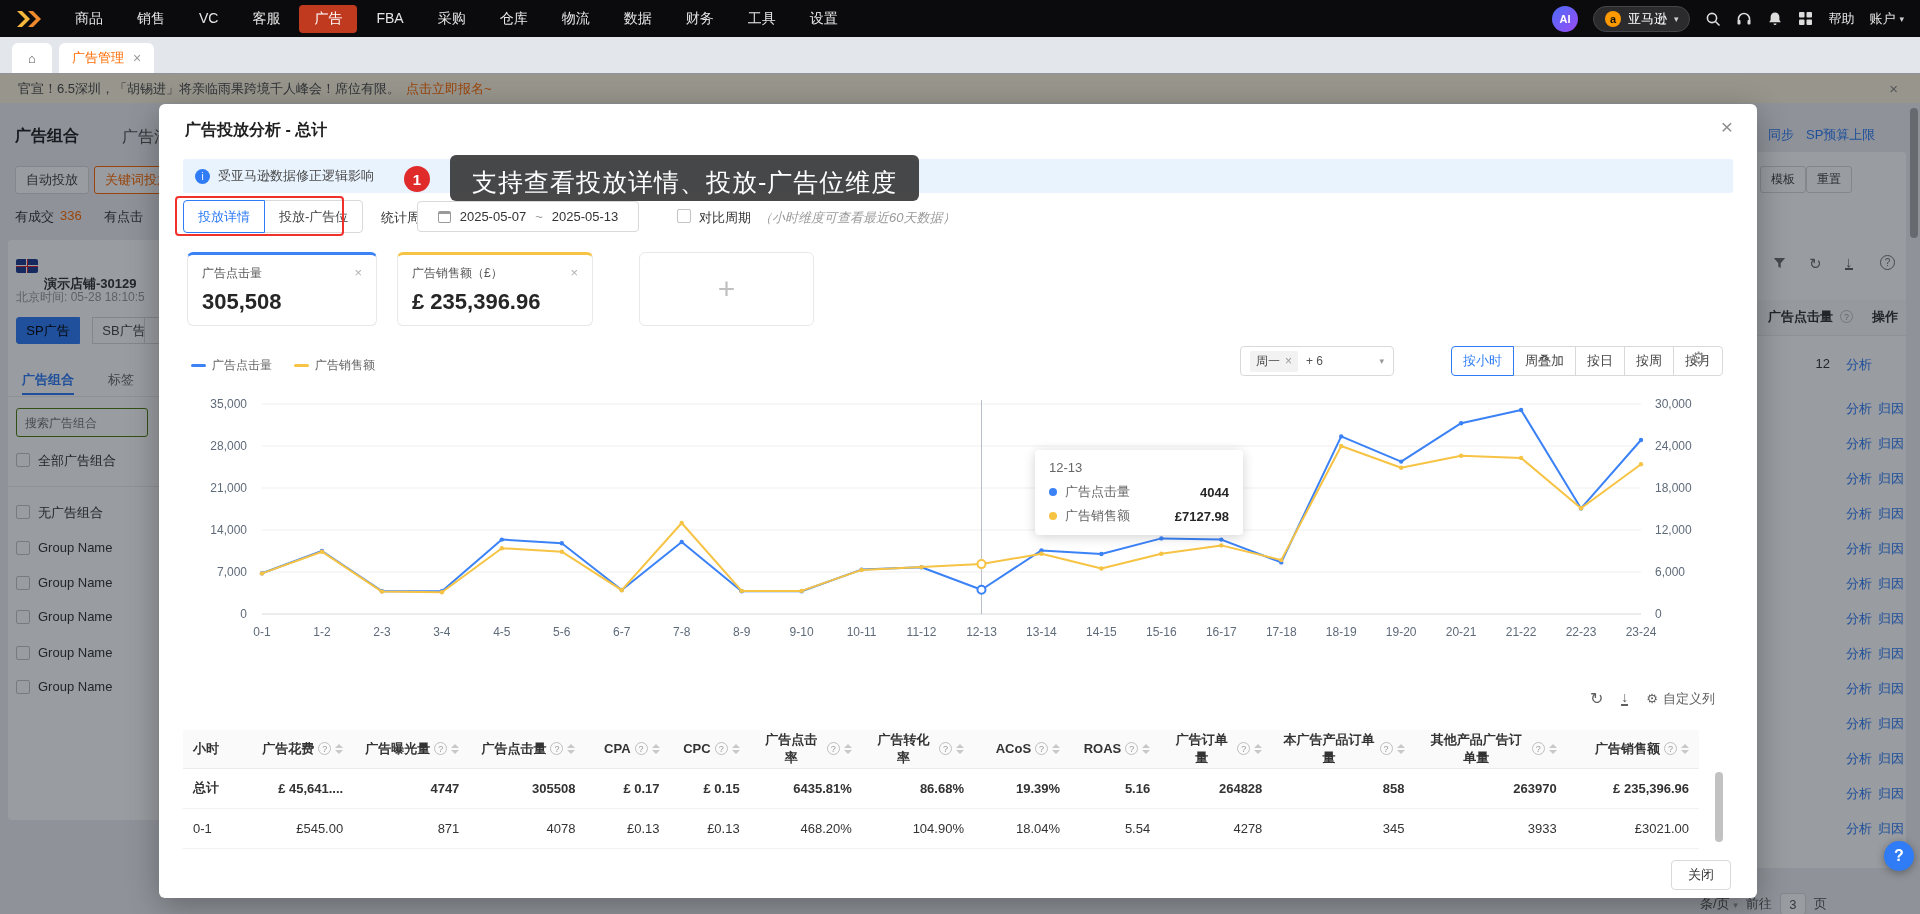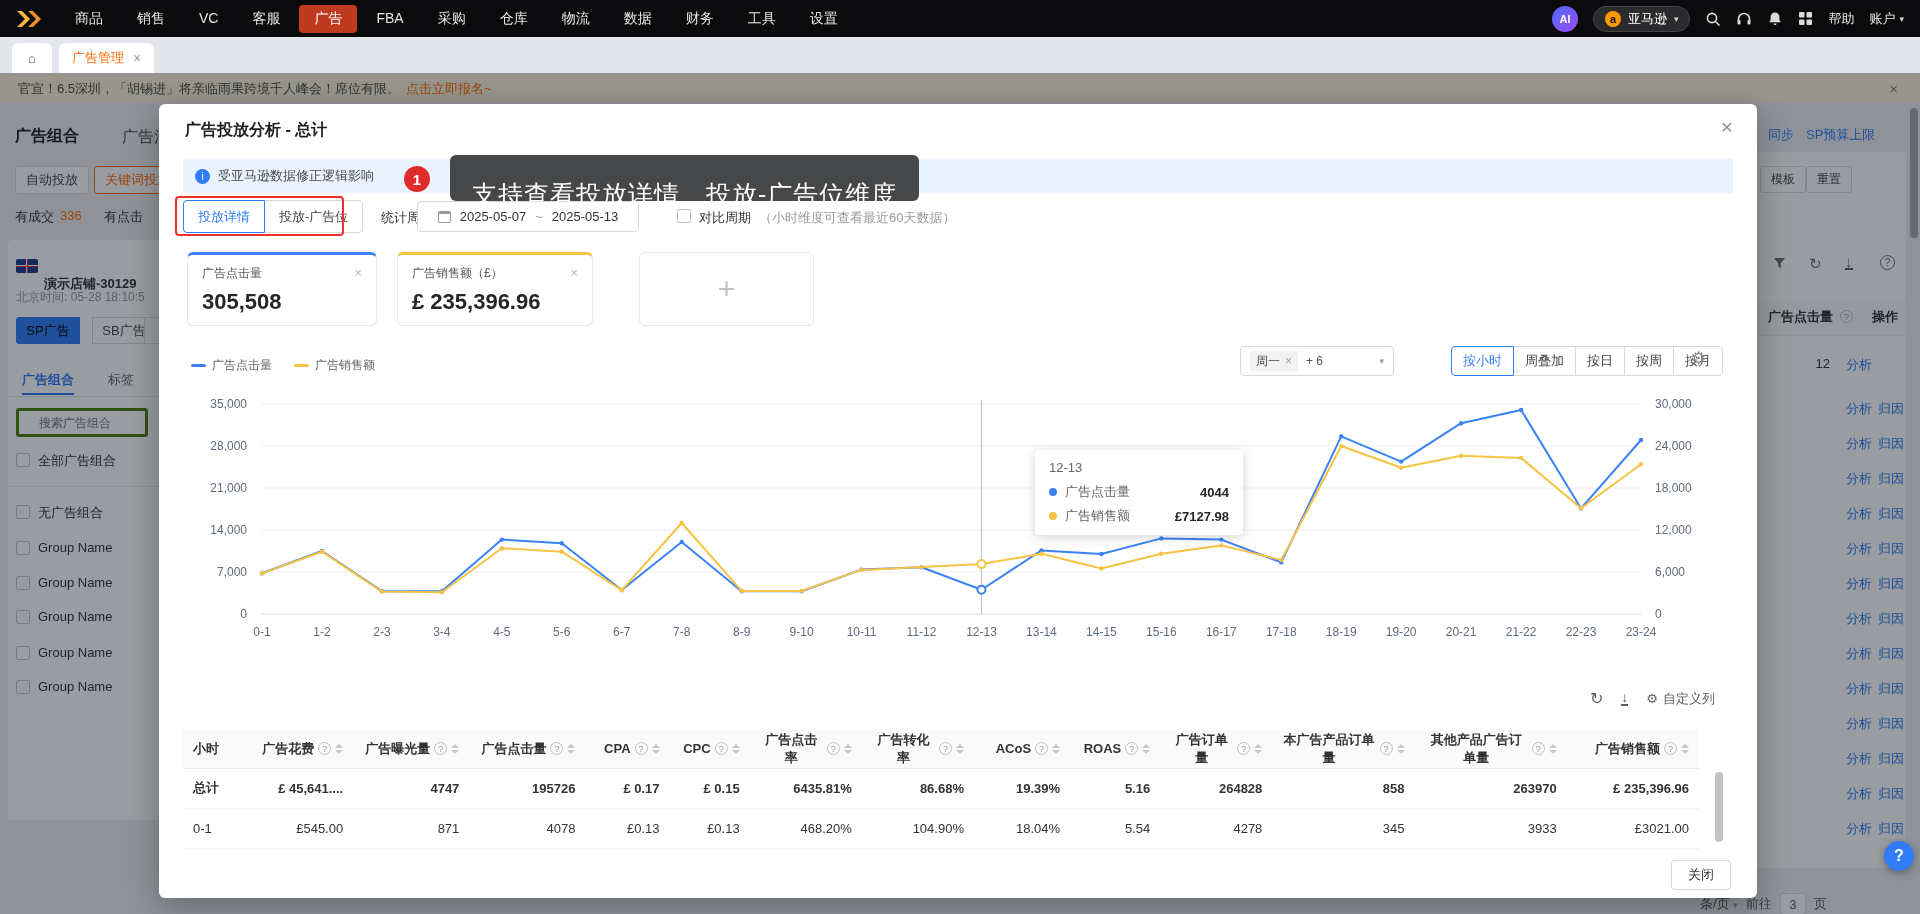--- a/index.html
+++ b/index.html
@@ -36,21 +36,21 @@
 .btn-sm.orange{border-color:#ff6a00;color:#ff6a00;}
 .scard{position:absolute;background:#fff;border-radius:4px;}
 .cbx{position:absolute;width:14px;height:14px;border:1px solid #c4c4c4;border-radius:2px;background:#fff;}
 .sgl{position:absolute;font-size:13px;color:#333;white-space:nowrap;}
 .blue{color:#2f7cf6;}
 .bg-link{position:absolute;font-size:13px;color:#2f7cf6;white-space:nowrap;}
 .flag{position:absolute;width:22px;height:14px;background:#1f3b8f;overflow:hidden;border-radius:2px;}
 .flag i{position:absolute;display:block;}
 .typetab{position:absolute;height:27px;width:64px;display:flex;align-items:center;justify-content:center;font-size:13px;border:1px solid #d9d9d9;background:#fff;color:#444;}
 .typetab.on{background:#2f7cf6;border-color:#2f7cf6;color:#000000;}
-.srch{position:absolute;width:132px;height:29px;border:3px solid #4d7c0f;border-radius:3px;background:#fff;font-size:12px;color:#ef4444;padding:0 20px;}
+.srch{position:absolute;width:132px;height:29px;border:1px solid #4d7c0f;border-radius:3px;background:#fff;font-size:12px;color:#ef4444;padding:0 8px;}
 .hdrstrip{position:absolute;background:#fafafa;border-bottom:1px solid #ececec;}
 .gicon{position:absolute;color:#6f6f6f;font-size:15px;}
 
 .modal{position:absolute;left:159px;top:104px;width:1598px;height:794px;background:#fff;border-radius:6px;box-shadow:0 8px 32px rgba(0,0,0,.3);z-index:60;}
 .m-title{position:absolute;left:26px;top:16px;font-size:16px;font-weight:bold;color:#1f1f1f;}
 .m-close{position:absolute;right:24px;top:11px;font-size:21px;color:#8c8c8c;cursor:pointer;}
 .m-alert{position:absolute;left:24px;top:55px;width:1550px;height:34px;background:#e9f3fe;border-radius:3px;display:flex;align-items:center;padding-left:12px;gap:8px;font-size:13px;color:#4a4a4a;}
 .i-icon{width:15px;height:15px;border-radius:50%;background:#2f7cf6;color:#fff;font-size:10px;font-style:normal;display:flex;align-items:center;justify-content:center;}
 .segtab{position:absolute;height:33px;display:flex;}
 .segtab span{height:33px;display:flex;align-items:center;padding:0 14px;font-size:13px;border:1px solid #d9d9d9;color:#444;background:#fff;margin-left:-1px;cursor:pointer;}
@@ -94,21 +94,21 @@
 .qi{width:13px;height:13px;border:1px solid #bfbfbf;border-radius:50%;color:#9a9a9a;font-size:9px;display:inline-flex;align-items:center;justify-content:center;font-weight:normal;flex:none;}
 .sort{display:inline-flex;flex-direction:column;align-items:center;flex:none;}
 .sort i{width:0;height:0;border-left:4px solid transparent;border-right:4px solid transparent;display:block;}
 .sort .up{border-bottom:4px solid #c8c8c8;margin-bottom:2px;}
 .sort .dn{border-top:4px solid #c8c8c8;}
 .m-scroll{position:absolute;left:1556px;top:668px;width:8px;height:70px;background:#c2c2c2;border-radius:4px;}
 .m-closebtn{position:absolute;right:26px;bottom:8px;height:30px;padding:0 16px;background:#fff;border:1px solid #d9d9d9;border-radius:4px;font-size:13px;color:#333;cursor:pointer;text-align:center;}
 
 .anno-box{position:absolute;left:175px;top:196px;width:169px;height:40px;border:2px solid #f0302a;border-radius:4px;z-index:70;}
 .anno-badge{position:absolute;left:404px;top:166px;width:26px;height:26px;border-radius:50%;background:#e02b2b;color:#fff;font-size:15px;font-weight:bold;display:flex;align-items:center;justify-content:center;z-index:72;}
-.anno-tip{position:absolute;left:450px;top:155px;height:46px;line-height:46px;background:rgba(40,40,40,.85);color:#fff;font-size:25px;padding:16px 22px;border-radius:6px;letter-spacing:1px;z-index:71;white-space:nowrap;}
+.anno-tip{position:absolute;left:450px;top:155px;height:46px;line-height:46px;background:rgba(40,40,40,.85);color:#fff;font-size:25px;padding:4px 22px;border-radius:6px;letter-spacing:1px;z-index:71;white-space:nowrap;}
 
 .help-fab{position:absolute;left:1884px;top:841px;width:30px;height:30px;border-radius:50%;background:#2f7cf6;color:#fff;font-size:16px;font-weight:bold;display:flex;align-items:center;justify-content:center;box-shadow:0 2px 8px rgba(0,0,0,.35);z-index:80;cursor:pointer;}
 .pgn{position:absolute;left:1700px;top:893px;display:flex;align-items:center;gap:8px;font-size:13px;color:#555;}
 .pgn .jbox{width:26px;height:22px;border:1px solid #d9d9d9;border-radius:3px;background:#fff;display:flex;align-items:center;justify-content:center;}
 .pscroll{position:absolute;right:2px;top:108px;width:8px;height:130px;background:#a8a8a8;border-radius:4px;}
 </style>
 </head>
 <body>
 
 <header class="topnav">
@@ -307,21 +307,21 @@
   </div>
   <span class="mlabel" style="left:222px;top:105px;">统计周期</span>
   <div class="dpicker" style="left:258px;top:97px;width:222px;justify-content:center;">
     <span class="cal"></span>
     <span>2025-05-07</span>
     <span style="color:#999;">~</span>
     <span>2025-05-13</span>
   </div>
   <span class="cbx" style="left:518px;top:105px;"></span>
   <span class="mlabel" style="left:540px;top:105px;">对比周期</span>
-  <span class="mnote" style="left:600px;top:105px;">（小时维度可查看最近60天数据）</span>
+  <span class="mnote" style="left:600px;top:105px;font-style:italic;">（小时维度可查看最近60天数据）</span>
 
   <div class="metric-card colored" style="left: 28px; top: 148px; width: 190px; border-top-color: rgb(59, 130, 246);">
     <div class="mc-head">
         <span>广告点击量</span>
         <span class="mc-x">×</span>
       </div>
     <div class="mc-val">305,508</div>
   </div>
   <div class="metric-card colored" style="left: 238px; top: 148px; width: 196px; border-top-color: rgb(246, 195, 68);">
     <div class="mc-head">
@@ -616,21 +616,21 @@
               </span>
             </div>
           </th>
       </tr>
     </thead>
     <tbody>
       <tr class="trow-b">
         <td>总计</td>
         <td class="num">£ 45,641....</td>
         <td class="num">4747</td>
-        <td class="num">195726</td>
+        <td class="num">305508</td>
         <td class="num">£ 0.17</td>
         <td class="num">£ 0.15</td>
         <td class="num">6435.81%</td>
         <td class="num">86.68%</td>
         <td class="num">19.39%</td>
         <td class="num">5.16</td>
         <td class="num">264828</td>
         <td class="num">858</td>
         <td class="num">263970</td>
         <td class="num">£ 235,396.96</td>

